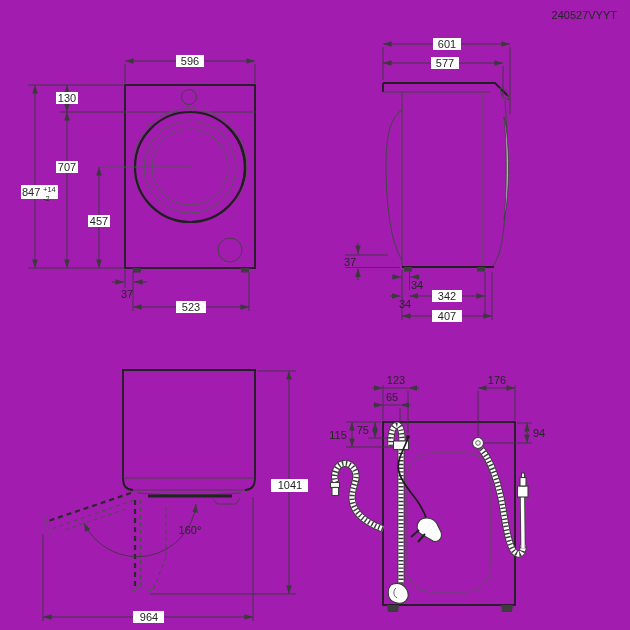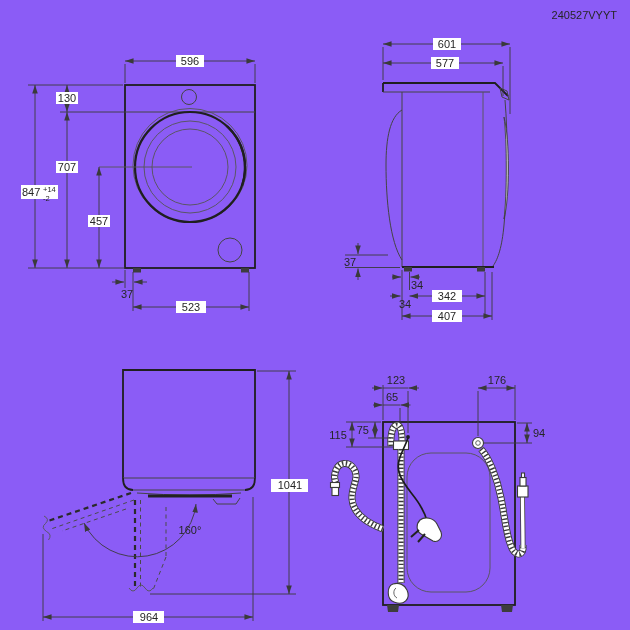--- a/index.html
+++ b/index.html
@@ -1,16 +1,16 @@
 <!DOCTYPE html>
 <html><head>
 <meta charset="utf-8">
 <style>
   html,body{margin:0;padding:0;background:#fff;}
-  .stage{width:630px;height:630px;background:#8b5cf6;position:relative;font-family:"Liberation Sans",sans-serif;}
+  .stage{width:630px;height:630px;background:#a21caf;position:relative;font-family:"Liberation Sans",sans-serif;}
   svg text{font-family:"Liberation Sans",sans-serif;font-size:11px;fill:#262626;}
   svg text.sm{font-size:7.5px;}
   .ln{stroke:#444;stroke-width:1;fill:none;}
   .thin{stroke:#555;stroke-width:0.9;fill:none;}
   .bold{stroke:#1f1f1f;stroke-width:1.8;fill:none;}
   .bold2{stroke:#1f1f1f;stroke-width:2.2;fill:none;}
   .dim{stroke:#3a3a3a;stroke-width:0.9;fill:none;}
   .dimA{marker-start:url(#arr);marker-end:url(#arr);}
   .dimE{marker-end:url(#arr);}
   .lblbg{fill:#ffffff;stroke:none;}

